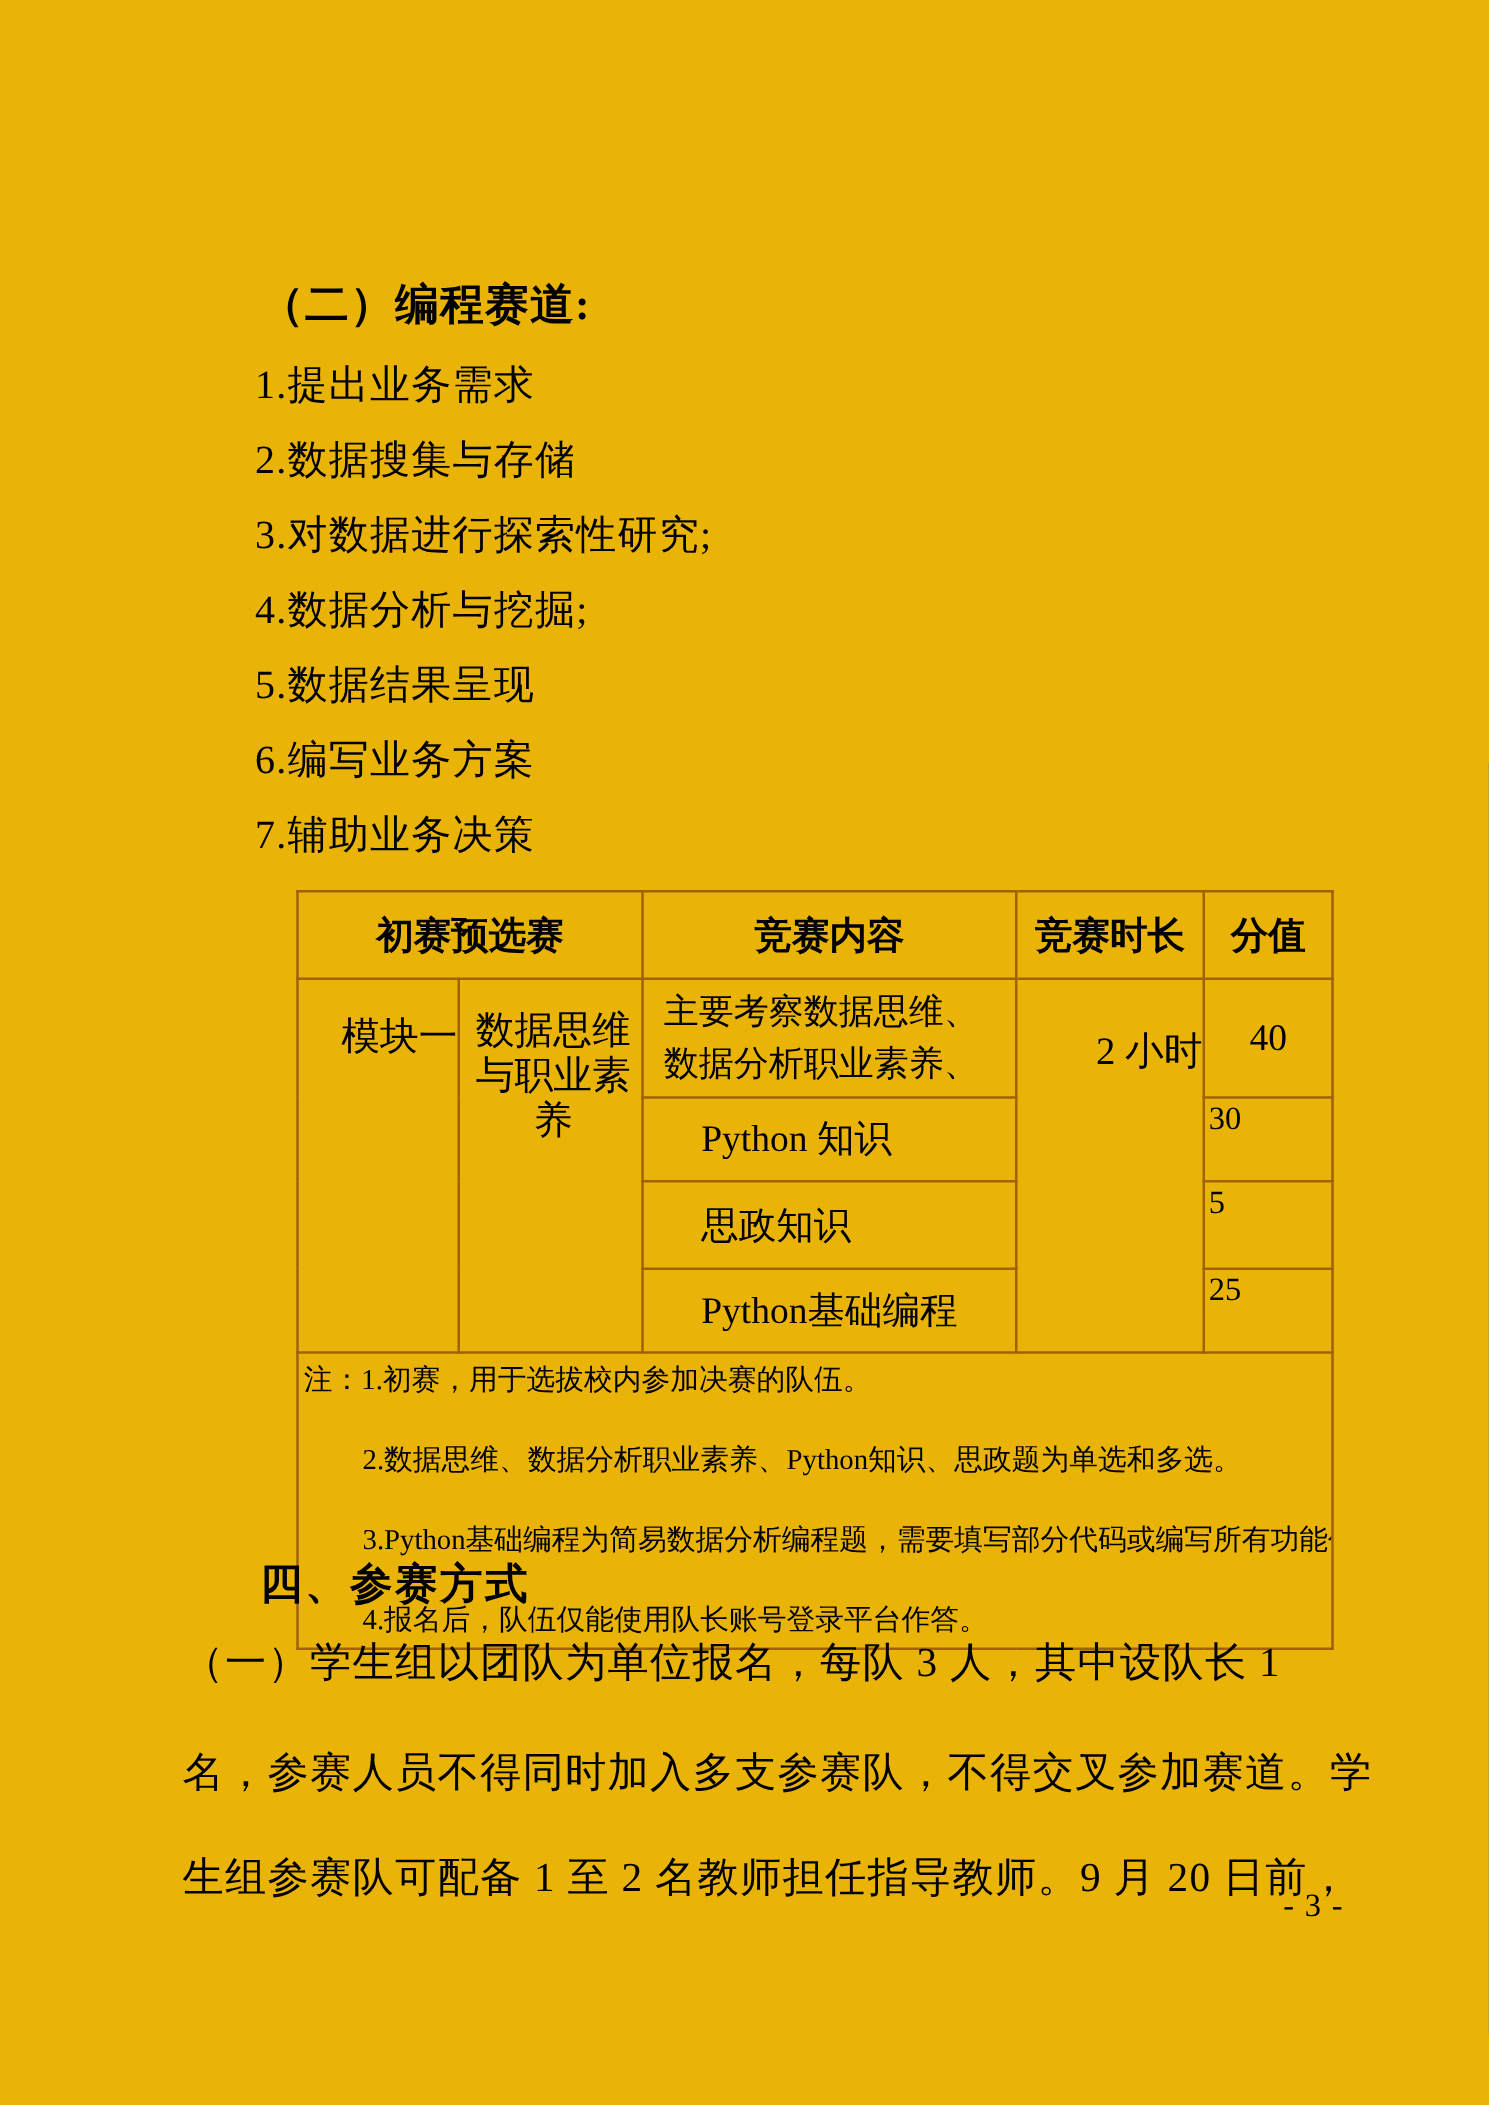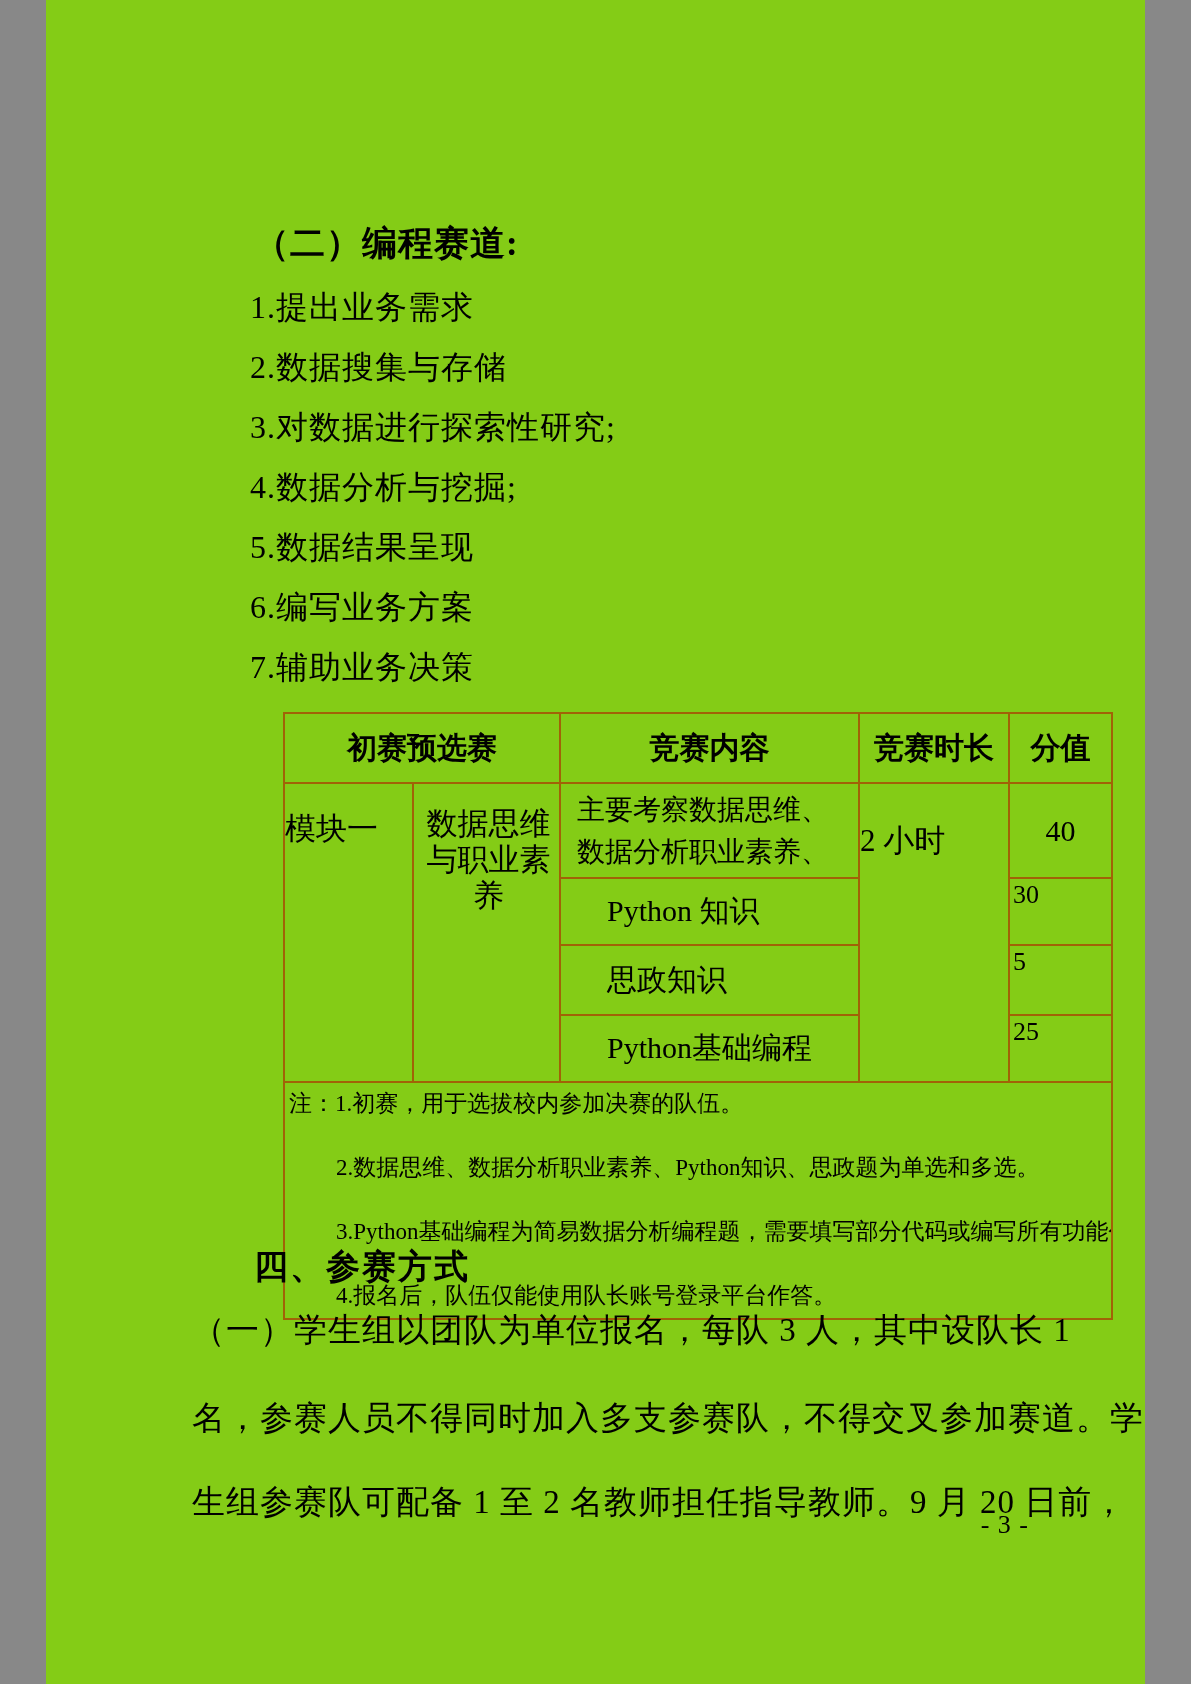--- a/index.html
+++ b/index.html
@@ -1,19 +1,19 @@
 <!DOCTYPE html>
 <html><head>
 <meta charset="utf-8">
 <style>
   html,body{margin:0;padding:0;background:#888;}
   .page{
     position:relative;
-    width:1099px;height:1684px;
-    background:#84cc16;
+    width:1191px;height:1684px;
+    background:#eab308;
     margin:0 auto;
     font-family:"Liberation Serif",serif;
     color:#000;
     overflow:hidden;
   }
   .abs{position:absolute;}
   .h2-heading{
     left:208px;top:220px;
     font-size:35px;font-weight:bold;
     letter-spacing:1px;
@@ -44,40 +44,40 @@
     font-size:30px;
     text-align:center;
     vertical-align:middle;
   }
   .row-header{height:70px;}
   .row-r1{height:95px;}
   .row-r2{height:67px;}
   .row-r3{height:70px;}
   .row-r4{height:67px;}
   td.module-cell{
-    vertical-align:top;text-align:left;
+    vertical-align:top;text-align:right;
     font-size:31px;padding-top:24px;font-family:Liberation Serif, serif;
   }
   td.topic-cell{
     vertical-align:top;text-align:center;
     font-size:31px;line-height:36px;
     padding:22px 8px 0 12px;
   }
   td.content-first{
     vertical-align:middle;text-align:left;
     font-size:28px;line-height:42px;
     padding:0 6px 0 16px;
   }
   td.content-cell{
     vertical-align:middle;text-align:left;
     font-size:30px;
     padding-left:46px;
   }
   td.duration-cell{
-    vertical-align:top;text-align:left;
+    vertical-align:top;text-align:right;
     font-size:31px;padding-top:36px;
   }
   td.score-first{
     vertical-align:middle;text-align:center;
     font-size:30px;
   }
   td.score-small{
     vertical-align:top;text-align:left;
     font-size:26px;
     padding:1px 5px 0 3px;

